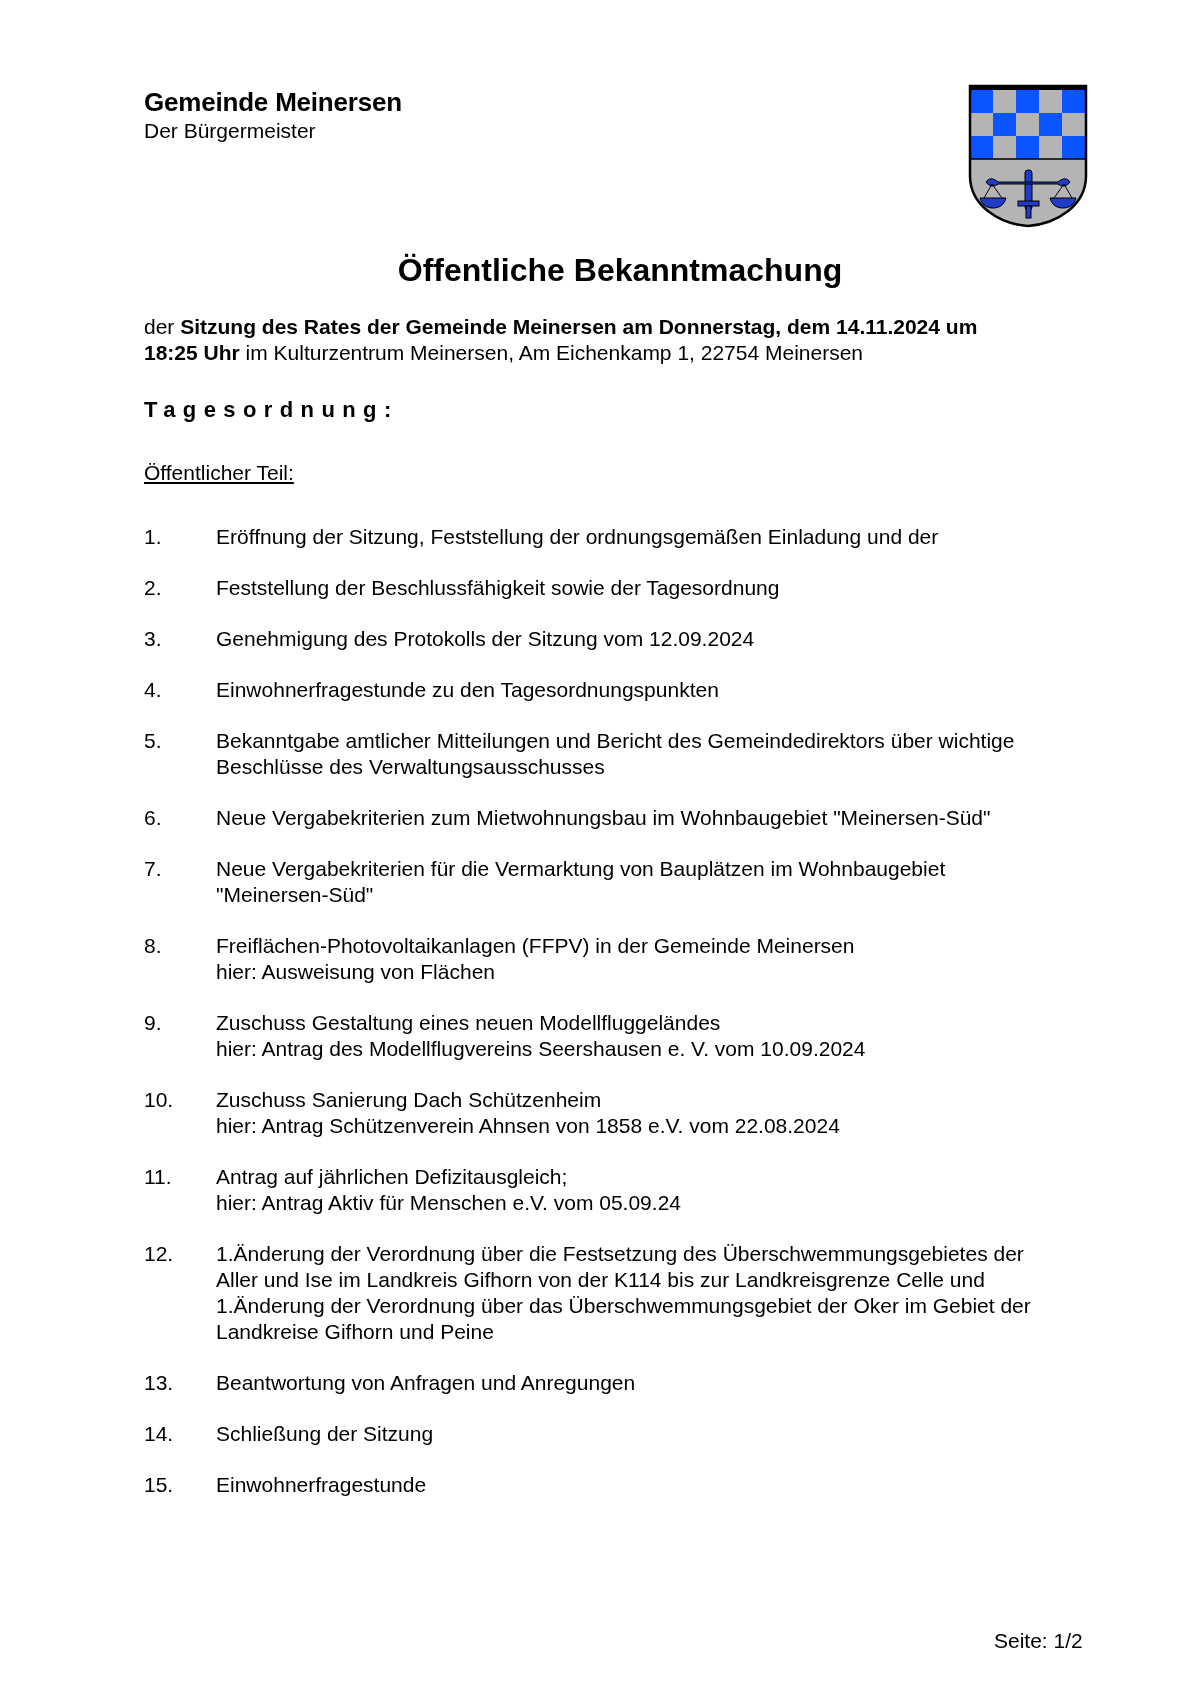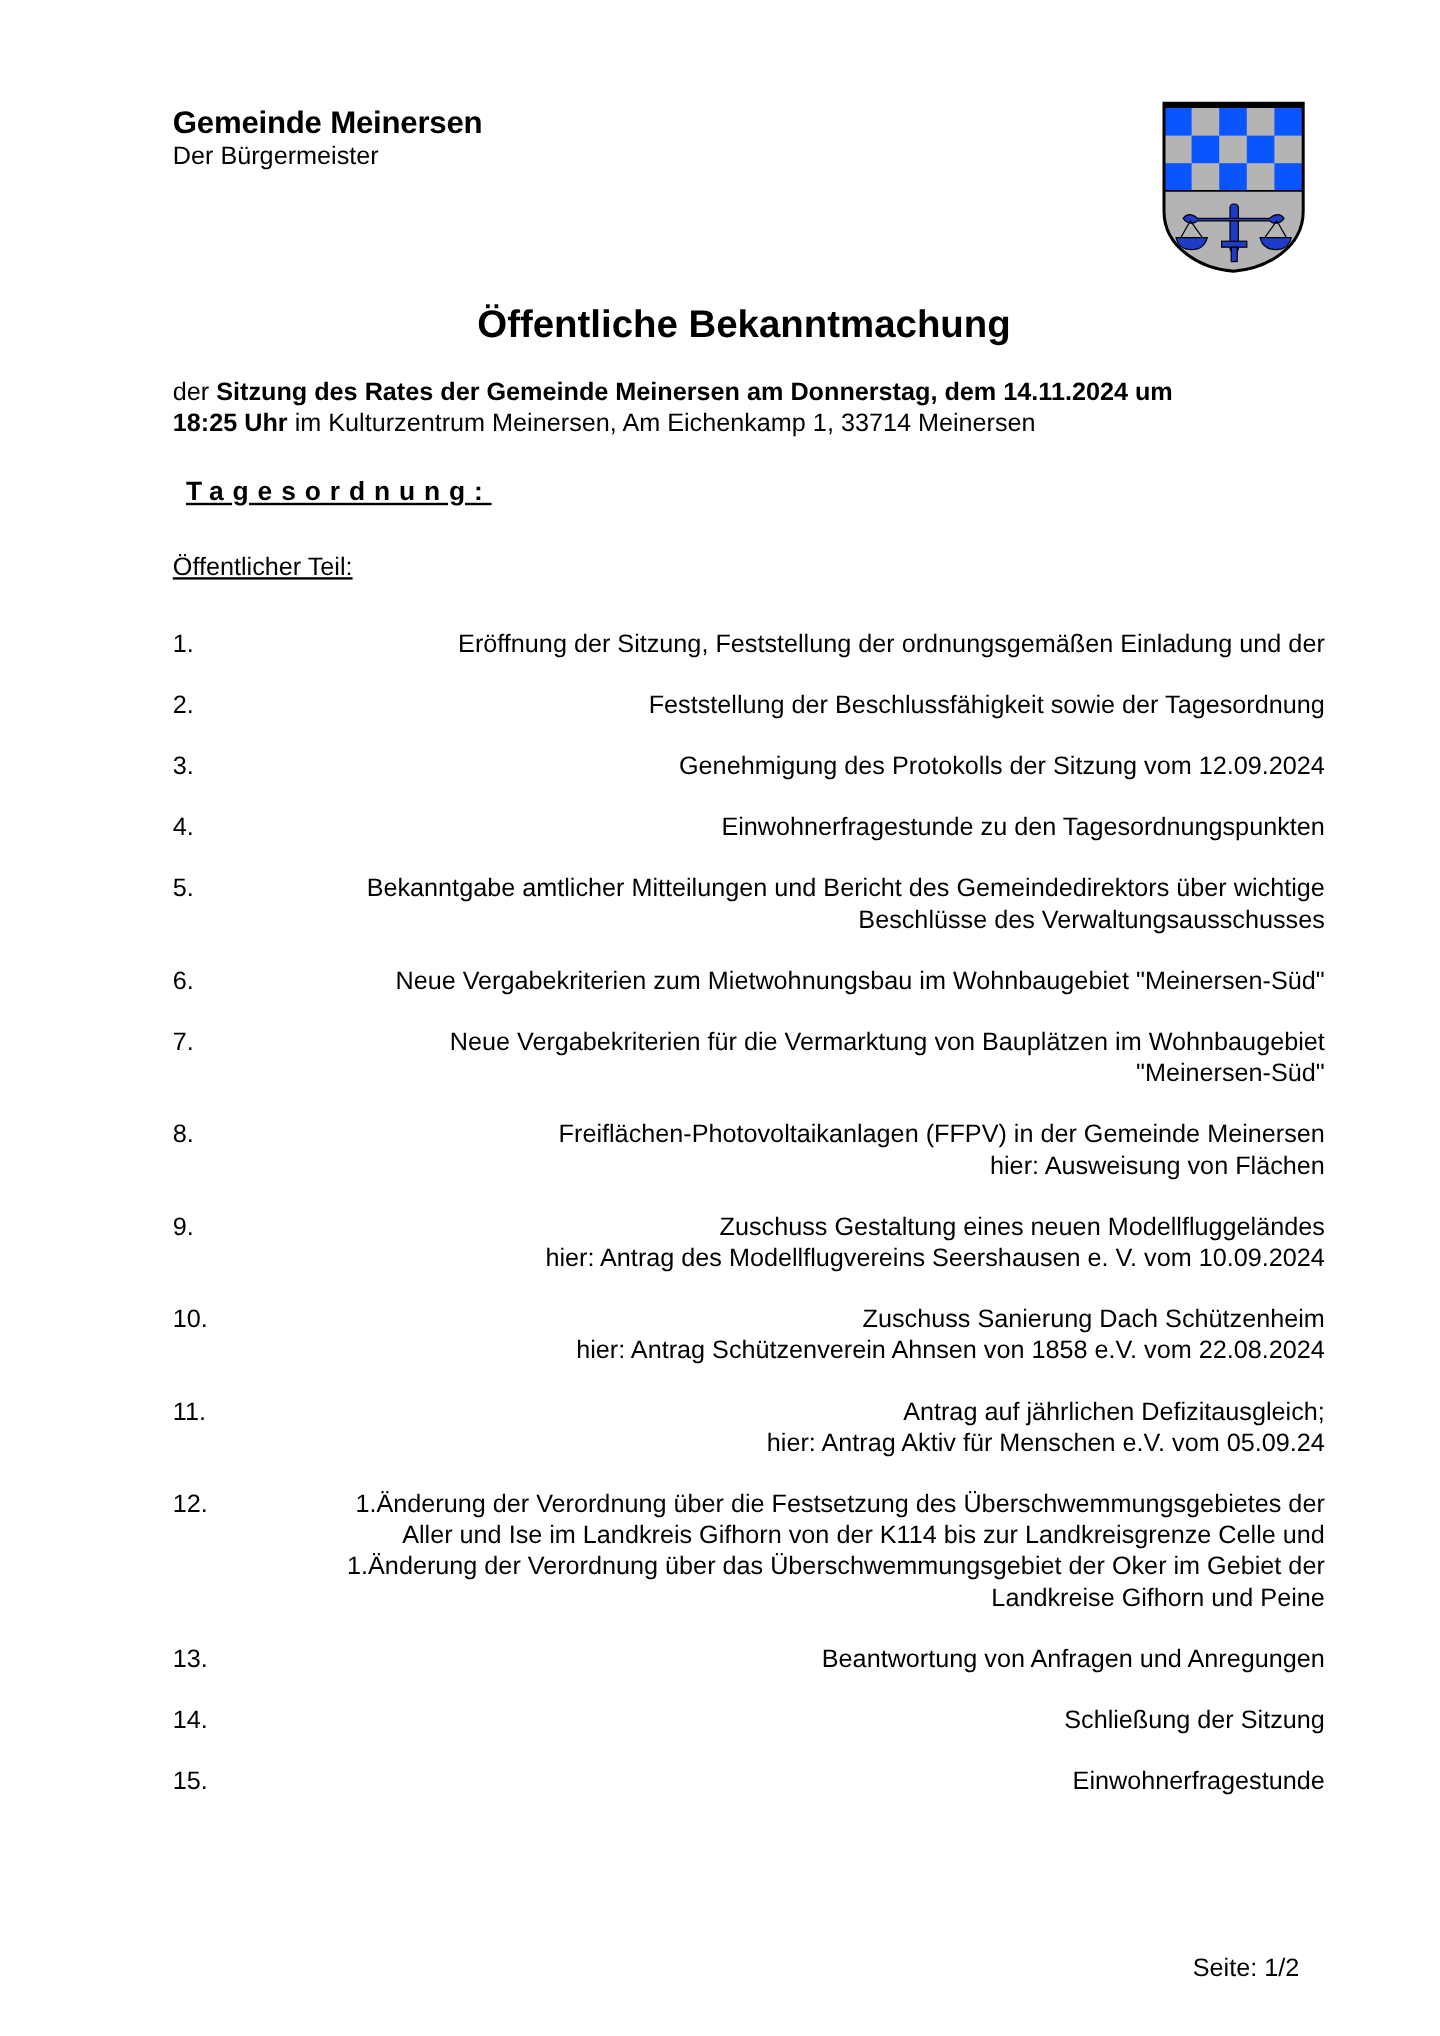--- a/index.html
+++ b/index.html
@@ -51,27 +51,26 @@
       position: absolute;
       left: 144px;
       top: 314px;
       width: 940px;
       font-size: 21px;
       line-height: 26px;
     }
     .intro b { font-weight: bold; text-align: right; }
     .agenda-heading {
       position: absolute;
-      left: 155px;
+      left: 144px;
       top: 396px;
       font-size: 22px;
       font-weight: bold;
       letter-spacing: 7.4px;
       line-height: 28px;
-      text-decoration: underline;
     }
     .section-heading {
       position: absolute;
       left: 144px;
       top: 460px;
       font-size: 21px;
       line-height: 26px;
       text-decoration: underline;
     }
     .agenda {
@@ -88,21 +87,20 @@
       font-size: 21px;
       line-height: 26px;
       margin-bottom: 25px;
     }
     .agenda-num {
       width: 72px;
       flex: 0 0 72px;
     }
     .agenda-text {
       flex: 1;
-      text-align: right;
     }
     .agenda-line {
       display: block;
       white-space: nowrap;
     }
     .page-footer {
       position: absolute;
       left: 994px;
       top: 1632px;
       font-size: 21px;
@@ -149,21 +147,21 @@
       <line x1="96" y1="100" x2="104" y2="114" stroke="#000" stroke-width="1"></line>
       <path d="M82,114 H108 C106,122 100,124 95,124 C90,124 84,122 82,114 Z" fill="#1e3cc8" stroke="#000" stroke-width="1"></path>
     </g>
     <path d="M2,2 H118 V92 C118,122 88,140 60,142 C32,140 2,122 2,92 Z" fill="none" stroke="#000" stroke-width="2.5"></path>
   </svg>
 </div>
 
 <div class="title">Öffentliche Bekanntmachung</div>
 
 <div class="intro">
-  <span>der </span><b>Sitzung des Rates der Gemeinde Meinersen am Donnerstag, dem 14.11.2024 um</b><br><b>18:25 Uhr</b><span> im Kulturzentrum Meinersen, Am Eichenkamp 1, 33714 Meinersen</span>
+  <span>der </span><b>Sitzung des Rates der Gemeinde Meinersen am Donnerstag, dem 14.11.2024 um</b><br><b>18:25 Uhr</b><span> im Kulturzentrum Meinersen, Am Eichenkamp 1, 22754 Meinersen</span>
 </div>
 
 <div class="agenda-heading">Tagesordnung:</div>
 
 <div class="section-heading">Öffentlicher Teil:</div>
 
 <ul class="agenda" id="agenda-list">
     <li class="agenda-item">
       <span class="agenda-num">1.</span>
       <span class="agenda-text">

